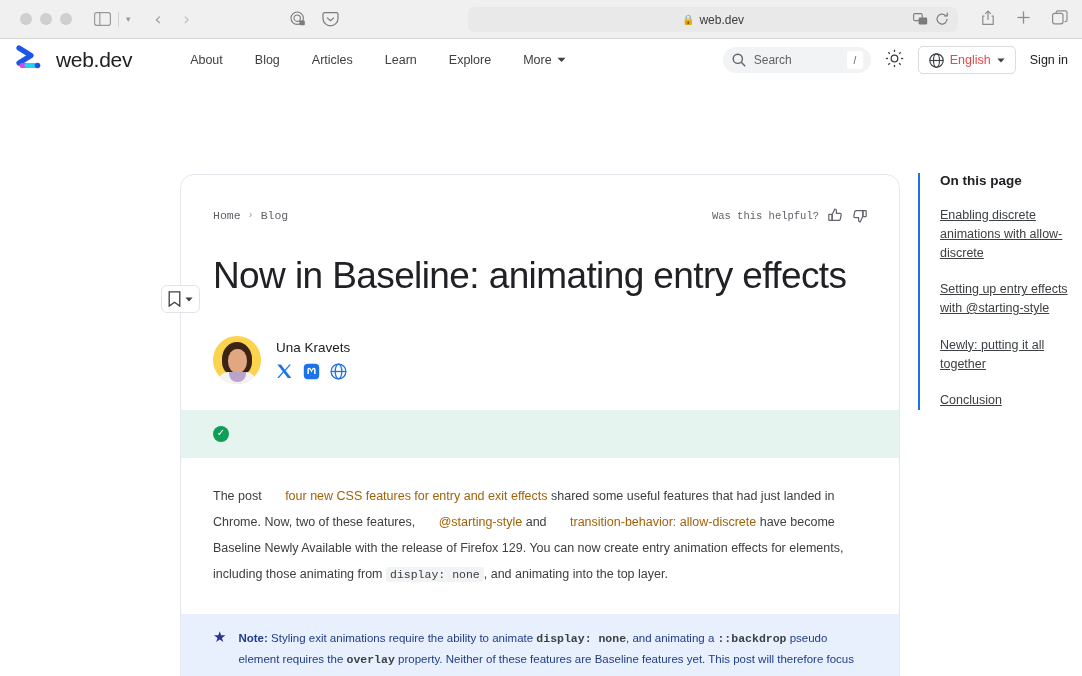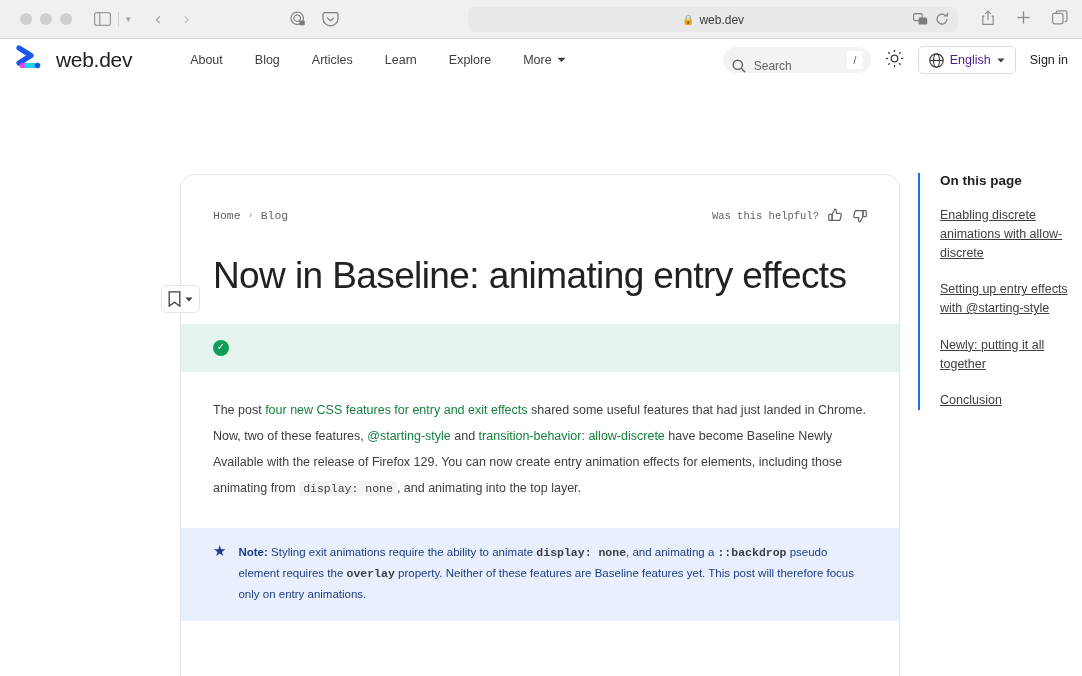--- a/index.html
+++ b/index.html
@@ -57,33 +57,33 @@
     position: relative;
   }
   .brand { display:flex; align-items:center; gap:10px; }
   .brand-name { font-size: 21px; color:#202124; letter-spacing:-0.3px; }
   .site-nav { display:flex; align-items:center; gap:32px; margin-left: 58px; }
   .nav-link { font-size: 12.5px; color:#3c4043; white-space:nowrap; cursor:pointer; }
   .nav-more { display:flex; align-items:center; gap:5px; }
   .header-right { position:absolute; right:14px; top:0; height:42px; display:flex; align-items:center; gap:14px; }
   .search-box {
     width:148px; height:26px; background:#f1f3f4; border-radius:13px;
-    display:flex; align-items:flex-end; padding: 0 9px; gap:8px; position:relative;
+    display:flex; align-items:center; padding: 0 9px; gap:8px; position:relative;
   }
   .search-ph { font-size:12px; color:#5f6368; }
   .slash-key {
     position:absolute; right:8px; top:4px;
     width:16px; height:18px; border-radius:3px; background:#fff;
     display:flex; align-items:center; justify-content:center;
     font-size:10px; color:#5f6368;
   }
   .lang-btn {
     height:28px; border:1px solid #dadce0; border-radius:5px;
     display:flex; align-items:center; gap:6px; padding: 12px 10px;
-    font-size:12.5px; color:#4c1d95;
+    font-size:12.5px; color:#ef4444;
   }
   .signin { font-size:12.5px; color:#202124; }
 
   
   .page-body { position:relative; height: 595px; background:#fff; }
 
   .content-card {
     position:absolute; left:180px; top:93px; width:720px; bottom:-40px;
     background:#fff;
     border:1px solid #e3e7ed;
@@ -132,21 +132,21 @@
   .banner.note { background:#e8f0fe; color:#1f3c88; }
   .banner b { font-weight:700; }
   .ico-check {
     width:16px; height:16px; border-radius:50%; background:#0f9d58;
     color:#fff; font-size:10px; display:flex; align-items:center; justify-content:center;
     flex:0 0 auto; margin-top:2px;
   }
   .ico-star { flex:0 0 auto; margin-top:1px; color:#283593; font-size:15px; line-height:1; }
 
   .body-copy { margin-top: 25px; font-size:12.5px; line-height: 2.1; color:#3c4043; }
-  .body-copy a { color:#15803d; text-decoration:none; }
+  .body-copy a { color:#a16207; text-decoration:none;margin-left:20px; }
   code.inline {
     font-family:"Liberation Mono", monospace; font-size:11.5px;
     background:#f1f3f4; padding: 1px 4px; border-radius:3px; color:#3c4043;
   }
   .banner code.inline { background: transparent; padding:0; font-weight:700; }
 
   
   .toc {
     position:absolute; left:918px; top:92px; width:150px;
     border-left: 2px solid #1a73e8;
@@ -336,20 +336,45 @@
             </svg>
             <svg width="15" height="15" viewBox="0 0 15 15" fill="none" stroke="#5f6368" stroke-width="1.2">
               <path d="M10.8 8.6 8.2 13.8c-.9 0-1.6-.7-1.6-1.6V9.6H3c-.8 0-1.4-.8-1.2-1.6l1-4.4c.1-.6.7-1 1.3-1h6.7z"></path>
               <rect x="11" y="2.6" width="3.2" height="6" rx="0.6"></rect>
             </svg>
           </div>
         </div>
 
         <h1 class="post-title">Now in Baseline: animating entry effects</h1>
 
+        <div class="author">
+          <div class="avatar">
+            <div class="hair"></div>
+              <div class="face"></div>
+              <div class="body"></div>
+              <div class="collar"></div>
+          </div>
+          <div>
+            <div class="author-name">Una Kravets</div>
+            <div class="social">
+              <svg width="17" height="17" viewBox="0 0 17 17">
+                <path d="M1.4 1.4h3.5l4 5.3 4.4-5.3h1.6l-5.2 6.3 5.6 7.4h-3.5l-4.2-5.6-4.6 5.6H1.3l5.5-6.7z" fill="#1a73e8"></path>
+              </svg>
+              <svg width="17" height="17" viewBox="0 0 17 17">
+                <rect x="0.8" y="0.8" width="15.4" height="15.4" rx="4" fill="#1a73e8"></rect>
+                <path d="M4.4 11V6.6c0-1 .8-1.8 1.7-1.8.8 0 1.4.4 1.7 1l.7 1.3.7-1.3c.3-.6.9-1 1.7-1 .9 0 1.7.8 1.7 1.8V11h-1.5V6.9c0-.4-.2-.6-.6-.6-.3 0-.5.2-.6.5l-1.4 2.6L7.1 6.8c-.1-.3-.3-.5-.6-.5-.4 0-.6.2-.6.6V11z" fill="#fff"></path>
+              </svg>
+              <svg width="17" height="17" viewBox="0 0 17 17" fill="none" stroke="#1a73e8" stroke-width="1.3">
+                <circle cx="8.5" cy="8.5" r="7.4"></circle>
+                  <ellipse cx="8.5" cy="8.5" rx="3.3" ry="7.4"></ellipse>
+                <line x1="1.1" y1="8.5" x2="15.9" y2="8.5"></line>
+              </svg>
+            </div>
+          </div>
+        </div>
 
         <div class="banner celebration">
           <span class="ico-check">✓</span>
         </div>
 
         <p class="body-copy"><span>The post </span><a href="#">four new CSS features for entry and exit effects</a><span> shared some useful features that had just landed in Chrome. Now, two of these features, </span><a href="#">@starting-style</a><span> and </span><a href="#">transition-behavior: allow-discrete</a><span> have become Baseline Newly Available with the release of Firefox 129. You can now create entry animation effects for elements, including those animating from </span><code class="inline">display: none</code><span>, and animating into the top layer.</span></p>
 
         <div class="banner note">
           <span class="ico-star">★</span>
           <div><b>Note:</b><span> Styling exit animations require the ability to animate </span><code class="inline">display: none</code><span>, and animating a </span><code class="inline">::backdrop</code><span> pseudo element requires the </span><code class="inline">overlay</code><span> property. Neither of these features are Baseline features yet. This post will therefore focus only on entry animations.</span></div>

